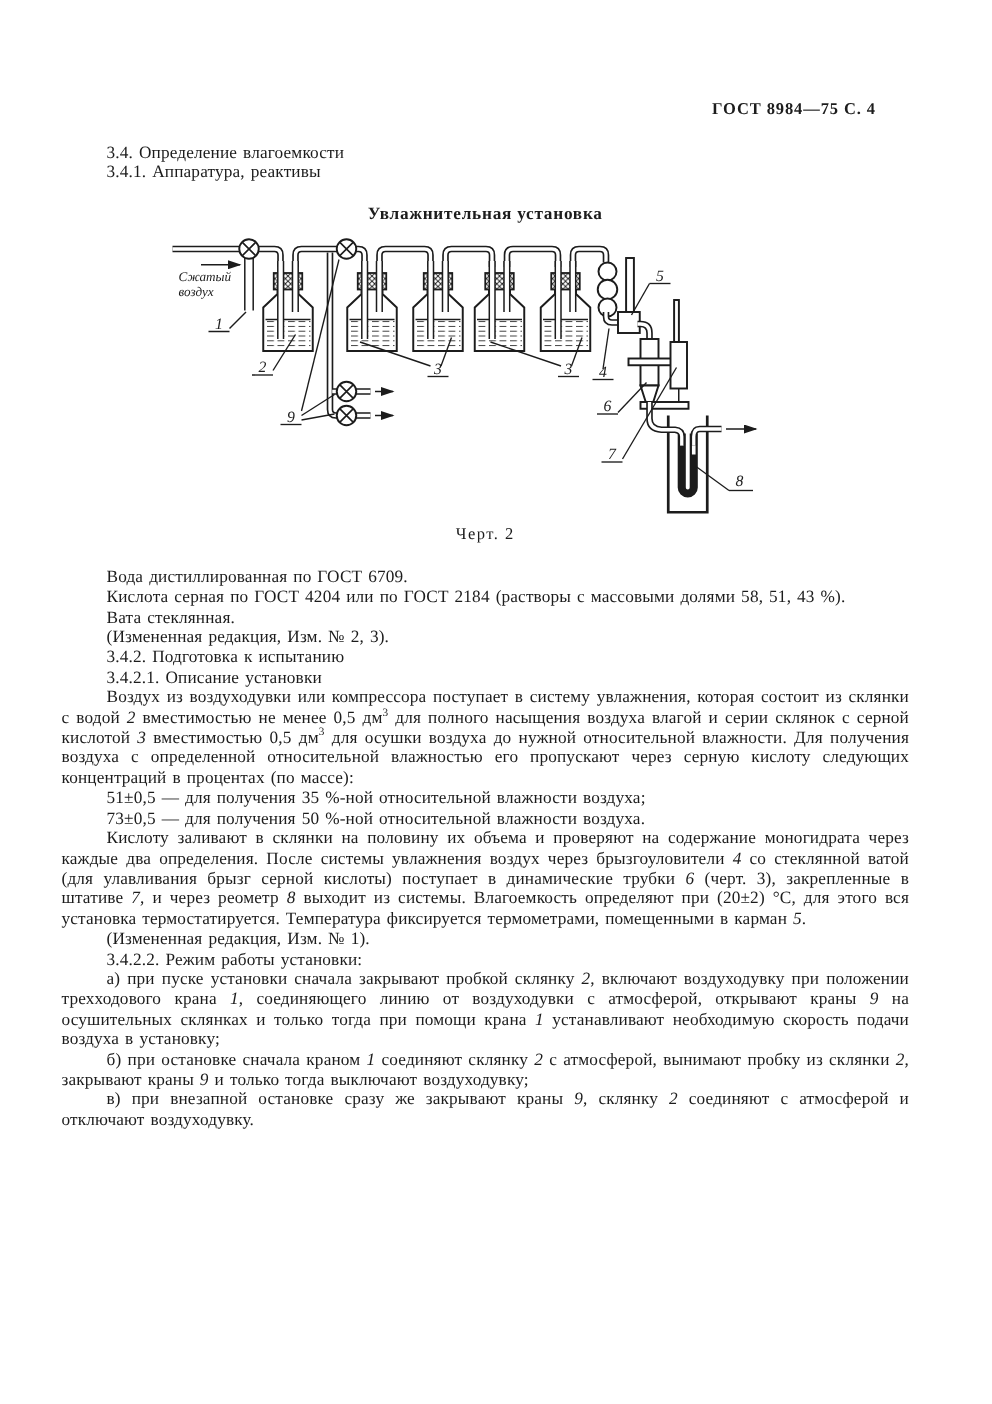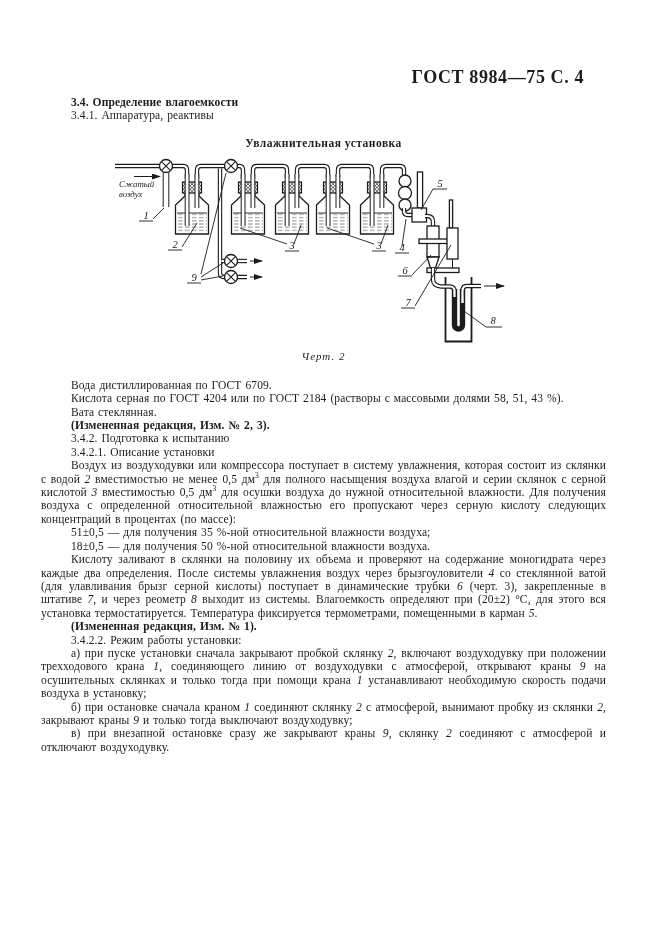--- a/index.html
+++ b/index.html
@@ -1,28 +1,28 @@
 <!DOCTYPE html>
 <html><head>
 <meta charset="utf-8">
 <style>
   html,body{margin:0;padding:0;}
   body{width:661px;height:936px;background:#ffffff;position:relative;overflow:hidden;
        font-family:"Liberation Serif", serif;color:#1c1c1c;}
-  .doc-header{position:absolute;top:67px;right:77px;font-weight:bold;font-size:18px;
+  .doc-header{position:absolute;top:67px;right:77px;font-weight:bold;font-size:11px;
        letter-spacing:0.6px;white-space:nowrap;}
   .content{position:absolute;left:41px;top:96px;width:565px;}
   .p{margin:0;font-size:11.5px;line-height:13.4px;text-align:justify;text-indent:30px;
      word-spacing:1px;letter-spacing:0.1px;}
-  .p.bold{font-weight:bold;}
+  .p.bold{font-weight:normal;}
   .p sup{font-size:7.5px;line-height:0;}
   .fig-title{margin-top:14px;margin-bottom:1px;text-align:center;font-weight:bold;
      font-size:11.5px;letter-spacing:0.5px;}
   .fig-caption{text-align:center;font-size:11px;letter-spacing:1px;margin-top:2px;
-     margin-bottom:17px;font-style:italic;}
+     margin-bottom:17px;}
   svg{display:block;}
   .po{fill:none;stroke:#1c1c1c;stroke-width:4.4;}
   .pi{fill:none;stroke:#ffffff;stroke-width:2.2;}
   .ln{fill:#ffffff;stroke:#1c1c1c;stroke-width:1.3;}
   .thin{fill:none;stroke:#1c1c1c;stroke-width:1;}
   .leader{fill:none;stroke:#1c1c1c;stroke-width:0.9;}
   .lbl{font-family:"Liberation Serif",serif;font-style:italic;font-size:10.5px;fill:#1c1c1c;
      text-anchor:middle;}
   .small-lbl{font-family:"Liberation Serif",serif;font-style:italic;font-size:8.8px;fill:#1c1c1c;}
 </style>
@@ -188,20 +188,20 @@
   <div class="fig-caption">Черт. 2</div>
 
   <div class="p"><span>Вода дистиллированная по ГОСТ 6709.</span></div>
   <div class="p"><span>Кислота серная по ГОСТ 4204 или по ГОСТ 2184 (растворы с массовыми долями 58, 51, 43 %).</span></div>
   <div class="p"><span>Вата стеклянная.</span></div>
   <div class="p bold"><span>(Измененная редакция, Изм. № 2, 3).</span></div>
   <div class="p"><span>3.4.2. Подготовка к испытанию</span></div>
   <div class="p"><span>3.4.2.1. Описание установки</span></div>
   <div class="p"><span>Воздух из воздуходувки или компрессора поступает в систему увлажнения, которая состоит из склянки с водой </span><span style="font-style: italic;">2</span><span> вместимостью не менее 0,5 дм</span><sup>3</sup><span> для полного насыщения воздуха влагой и серии склянок с серной кислотой </span><span style="font-style: italic;">3</span><span> вместимостью 0,5 дм</span><sup>3</sup><span> для осушки воздуха до нужной относительной влажности. Для получения воздуха с определенной относительной влажностью его пропускают через серную кислоту следующих концентраций в процентах (по массе):</span></div>
   <div class="p"><span>51±0,5 — для получения 35 %-ной относительной влажности воздуха;</span></div>
-  <div class="p"><span>18±0,5 — для получения 50 %-ной относительной влажности воздуха.</span></div>
+  <div class="p"><span>73±0,5 — для получения 50 %-ной относительной влажности воздуха.</span></div>
   <div class="p"><span>Кислоту заливают в склянки на половину их объема и проверяют на содержание моногидрата через каждые два определения. После системы увлажнения воздух через брызгоуловители </span><span style="font-style: italic;">4</span><span> со стеклянной ватой (для улавливания брызг серной кислоты) поступает в динамические трубки </span><span style="font-style: italic;">6</span><span> (черт. 3), закрепленные в штативе </span><span style="font-style: italic;">7</span><span>, и через реометр </span><span style="font-style: italic;">8</span><span> выходит из системы. Влагоемкость определяют при (20±2) °С, для этого вся установка термостатируется. Температура фиксируется термометрами, помещенными в карман </span><span style="font-style: italic;">5</span><span>.</span></div>
   <div class="p bold"><span>(Измененная редакция, Изм. № 1).</span></div>
   <div class="p"><span>3.4.2.2. Режим работы установки:</span></div>
   <div class="p"><span>а) при пуске установки сначала закрывают пробкой склянку </span><span style="font-style: italic;">2</span><span>, включают воздуходувку при положении трехходового крана </span><span style="font-style: italic;">1</span><span>, соединяющего линию от воздуходувки с атмосферой, открывают краны </span><span style="font-style: italic;">9</span><span> на осушительных склянках и только тогда при помощи крана </span><span style="font-style: italic;">1</span><span> устанавливают необходимую скорость подачи воздуха в установку;</span></div>
   <div class="p"><span>б) при остановке сначала краном </span><span style="font-style: italic;">1</span><span> соединяют склянку </span><span style="font-style: italic;">2</span><span> с атмосферой, вынимают пробку из склянки </span><span style="font-style: italic;">2</span><span>, закрывают краны </span><span style="font-style: italic;">9</span><span> и только тогда выключают воздуходувку;</span></div>
   <div class="p"><span>в) при внезапной остановке сразу же закрывают краны </span><span style="font-style: italic;">9</span><span>, склянку </span><span style="font-style: italic;">2</span><span> соединяют с атмосферой и отключают воздуходувку.</span></div>
 </div>
 
 </body></html>

